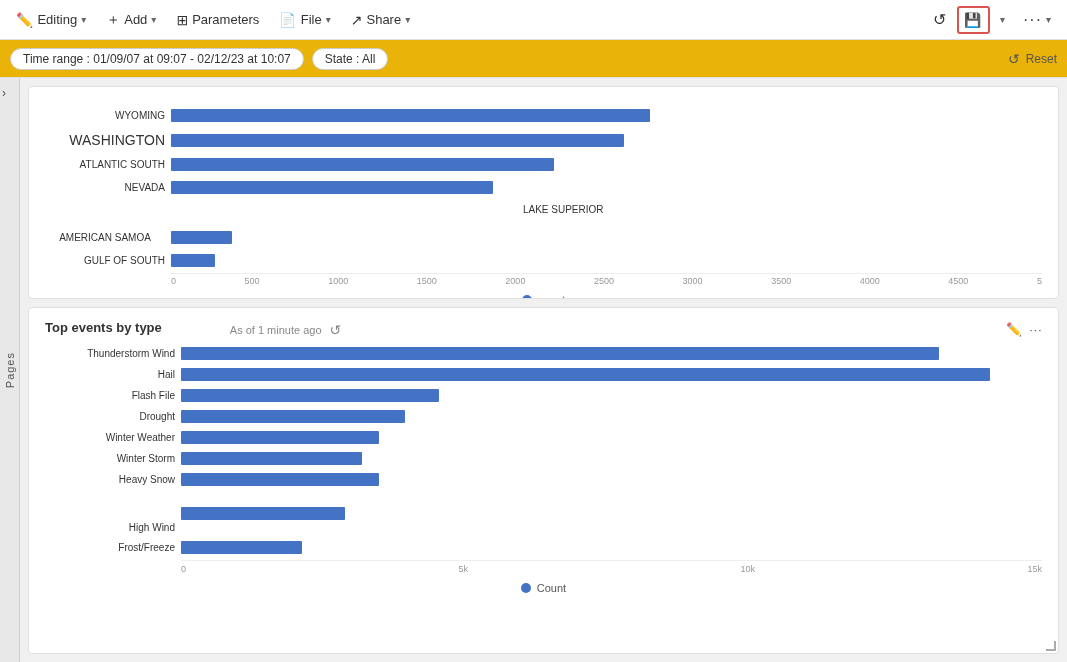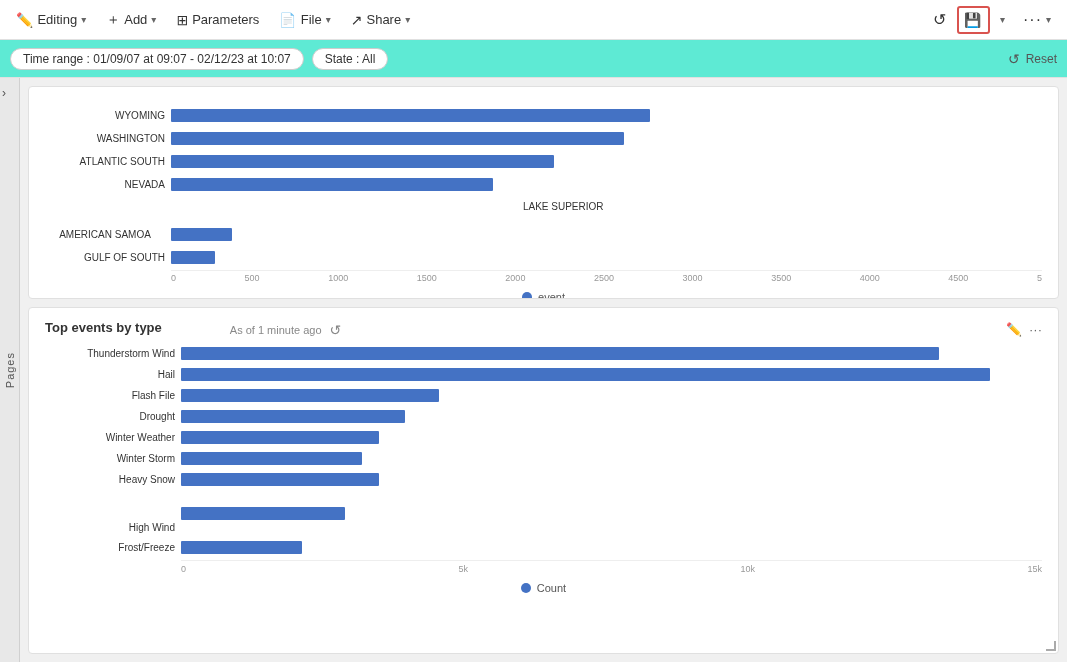--- a/index.html
+++ b/index.html
@@ -20,21 +20,21 @@
     .toolbar-right { margin-left: auto; display: flex; align-items: center; gap: 2px; }
     .save-btn {
       border: 2px solid #d9534f; border-radius: 3px; padding: 4px 6px;
       cursor: pointer; background: #fff; display: flex; align-items: center;
     }
     .chevron { font-size: 10px; color: #666; }
 
     
     .filter-bar {
       display: flex; align-items: center; height: 38px;
-      background: #5eead4; border-bottom: 1px solid #e0e0e0;
+      background: #eab308; border-bottom: 1px solid #e0e0e0;
       padding: 0 10px; gap: 8px;
     }
     .filter-pill {
       display: flex; align-items: center;
       border: 1px solid #ccc; border-radius: 14px;
       padding: 3px 12px; font-size: 12px; cursor: pointer;
       background: #fff; color: #333;
     }
     .filter-bar-right { margin-left: auto; display: flex; align-items: center; gap: 6px; color: #555; font-size: 12px; cursor: pointer; }
 
@@ -211,21 +211,21 @@
         <div class="bar-chart" style="margin-top: 10px;">
 
           <div class="bar-row" style="margin-bottom:2px;">
             <div class="bar-label" style="width:120px; font-size:10px;">WYOMING</div>
             <div class="bar-track">
               <div class="bar-fill" style="width:55%;"></div>
             </div>
           </div>
 
           <div class="bar-row" style="margin-bottom:2px;">
-            <div class="bar-label" style="width:120px; font-size:10px;">WASHINGTON</div>
+            <div class="bar-label" style="width:120px; font-size:14px;">WASHINGTON</div>
             <div class="bar-track">
               <div class="bar-fill" style="width:52%;"></div>
             </div>
           </div>
 
           <div class="bar-row" style="margin-bottom:2px;">
             <div class="bar-label" style="width:120px; font-size:10px;">ATLANTIC SOUTH</div>
             <div class="bar-track">
               <div class="bar-fill" style="width:44%;"></div>
             </div>

